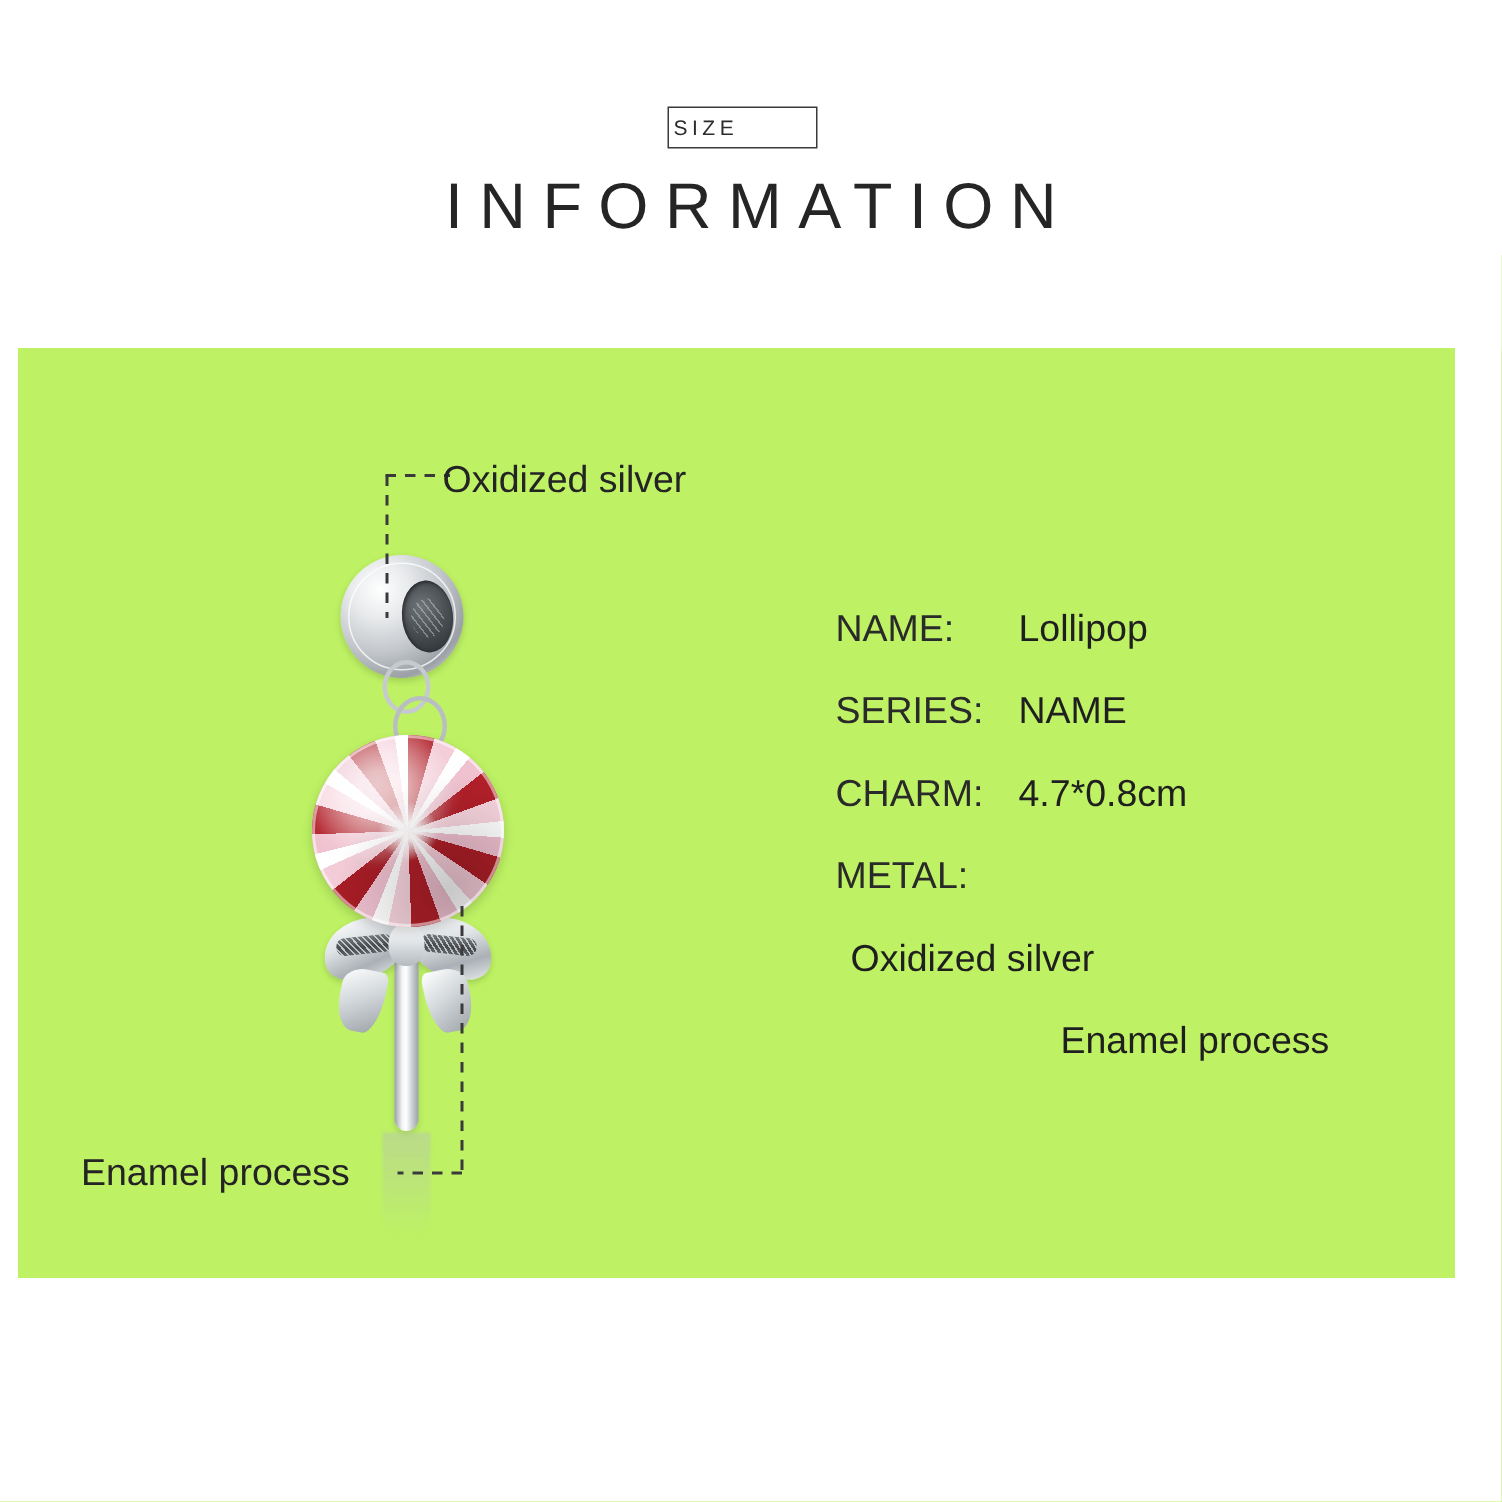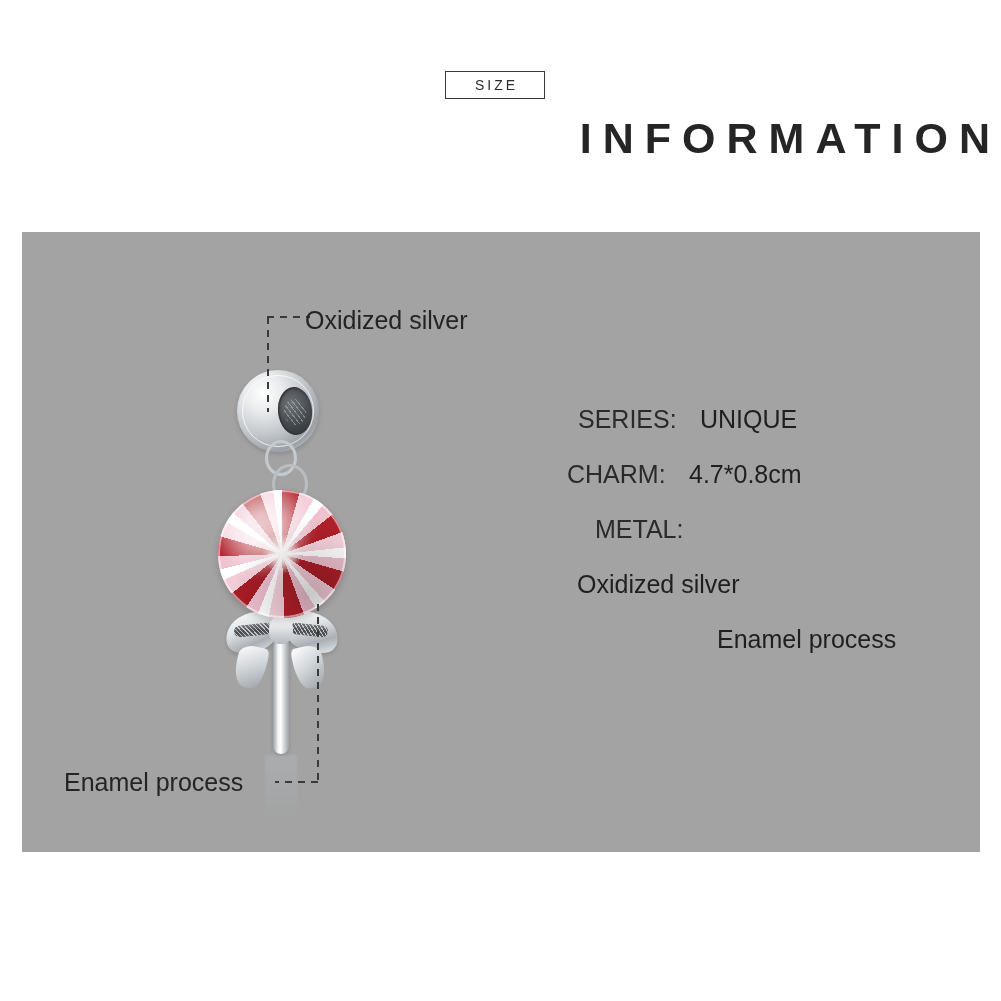--- a/index.html
+++ b/index.html
@@ -27,64 +27,63 @@
   .size-badge {
     position: absolute;
     left: 445px;
     top: 71px;
     width: 100px;
     height: 28px;
     border: 1px solid #3a3a3a;
     box-sizing: border-box;
     display: flex;
     align-items: center;
-    justify-content: center;
   }
   .size-badge-label {
     font-size: 14px;
     letter-spacing: 3px;
     color: #2b2b2b;
     font-weight: 400;
     text-indent: 3px;
   }
   .info-title {
     position: absolute;
     left: 0;
     top: 113px;
     width: 1001px;
-    text-align: right;
+    text-align: center;
     font-size: 43px;
     line-height: 50px;
     letter-spacing: 11px;
     color: #252525;
-    font-weight: 700;
+    font-weight: 400;
     text-indent: 11px;
   }
   .info-subtitle {
     position: absolute;
     left: 0;
     top: 172px;
     width: 1001px;
     text-align: center;
     font-size: 17px;
     line-height: 22px;
     letter-spacing: 4px;
     color: #3b3b3b;
     font-weight: 400;
     text-indent: 4px;
   }
 
   
   .panel {
     position: absolute;
-    left: 22px;
+    left: 12px;
     top: 232px;
     width: 958px;
     height: 620px;
-    background: #a3a3a3;
+    background: #bef264;
   }
 
   
   .product {
     position: absolute;
     left: 0;
     top: 0;
     width: 560px;
     height: 620px;
   }
@@ -346,23 +345,23 @@
   }
   .spec-val {
     font-size: 25px;
     line-height: 30px;
     color: #1f1f1f;
     font-weight: 400;
     white-space: nowrap;
     margin-left: 10px;
   }
   .spec-key.k-name    { width: 112px; }
-  .spec-key.k-series  { width: 112px; margin-left: 11px; }
+  .spec-key.k-series  { width: 112px; }
   .spec-key.k-size    { width: 112px; }
-  .spec-key.k-metal   { width: 112px; margin-left: 28px; }
+  .spec-key.k-metal   { width: 112px; }
   .spec-key.k-process { width: 140px; }
   .spec-row.continuation .spec-val { margin-left: 150px; }
 </style>
 </head>
 <body>
 
 <div class="header">
 
   <div class="size-badge">
     <span class="size-badge-label">SIZE</span>
@@ -414,24 +413,28 @@
     <path d="M 296 372 L 296 550" stroke="#3a3a3a" stroke-width="2" stroke-dasharray="7 6" fill="none"></path>
     <path d="M 296 550 L 253 550" stroke="#3a3a3a" stroke-width="2" stroke-dasharray="7 6" fill="none"></path>
   </svg>
 
   <div class="annotation annot-oxidized">Oxidized silver</div>
 
   <div class="annotation annot-enamel">Enamel process</div>
 
   <div class="specs">
 
+    <div class="spec-row">
+      <span class="spec-key k-name">NAME:</span>
+      <span class="spec-val">Lollipop</span>
+    </div>
 
     <div class="spec-row">
       <span class="spec-key k-series">SERIES:</span>
-      <span class="spec-val">UNIQUE</span>
+      <span class="spec-val">NAME</span>
     </div>
 
     <div class="spec-row">
       <span class="spec-key k-size">CHARM:</span>
       <span class="spec-val">4.7*0.8cm</span>
     </div>
 
     <div class="spec-row">
       <span class="spec-key k-metal">METAL:</span>
     </div>

